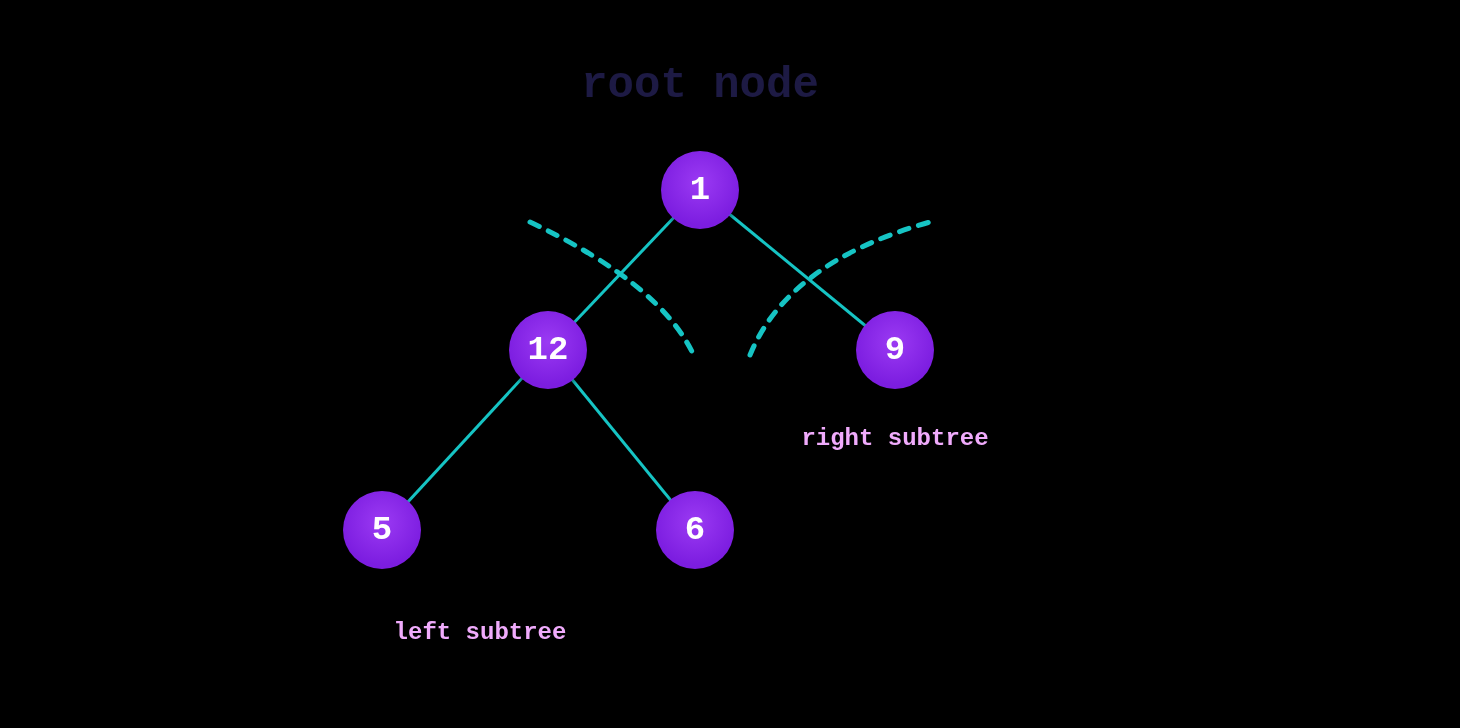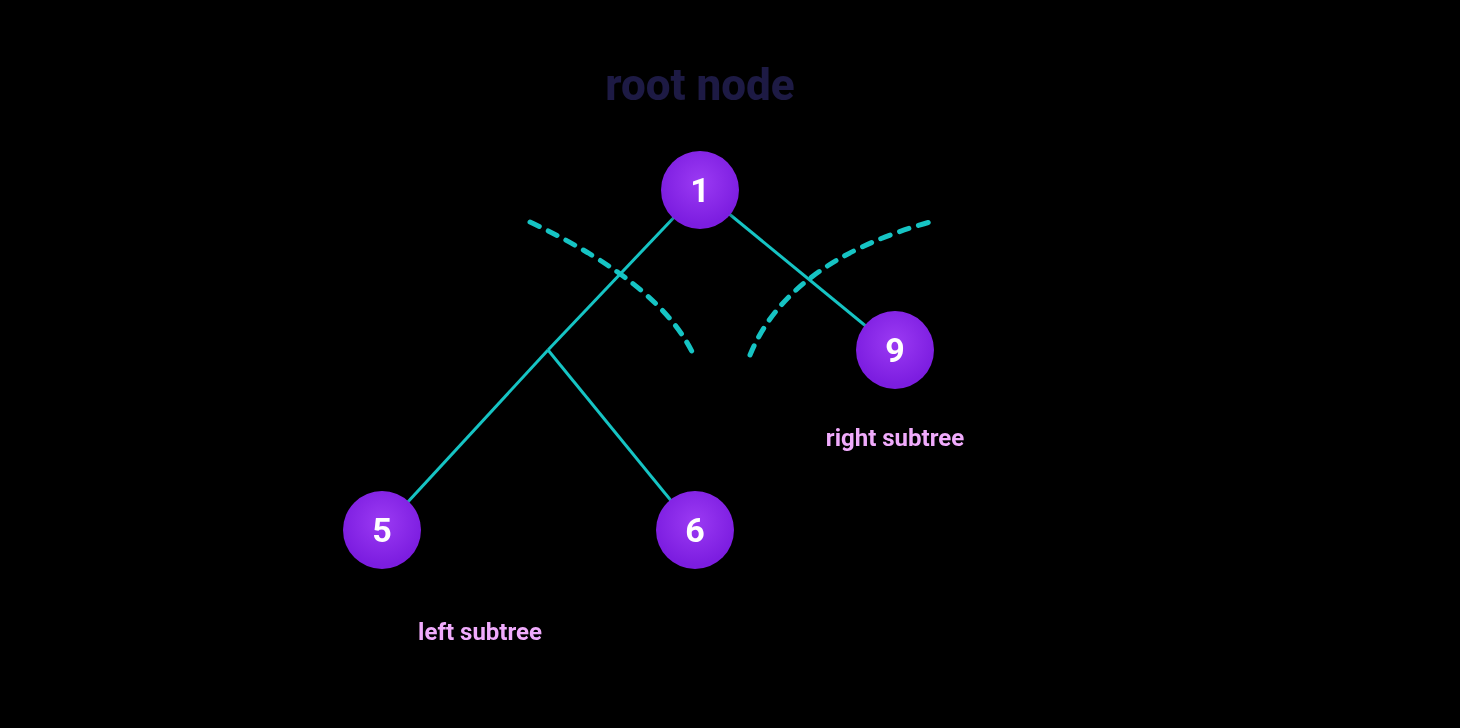--- a/index.html
+++ b/index.html
@@ -8,20 +8,21 @@
     width: 1460px;
     height: 728px;
     background: #000000;
     font-family: -apple-system, BlinkMacSystemFont, "Segoe UI", Roboto, Helvetica, Arial, sans-serif;
     overflow: hidden;
   }
   .canvas {
     position: relative;
     width: 1460px;
     height: 728px;
+    font-family: Liberation Mono, monospace;
   }
   svg.edges {
     position: absolute;
     top: 0;
     left: 0;
     width: 1460px;
     height: 728px;
     pointer-events: none;
   }
   .node {
@@ -69,20 +70,21 @@
     <line x1="548" y1="350" x2="695" y2="530" stroke="#16c4c4" stroke-width="3"></line>
 
     <path d="M 530 222 Q 663 285 695 358" fill="none" stroke="#16c4c4" stroke-width="5" stroke-dasharray="10 10" stroke-linecap="round"></path>
     <path d="M 750 355 Q 788 262 930 222" fill="none" stroke="#16c4c4" stroke-width="5" stroke-dasharray="10 10" stroke-linecap="round"></path>
   </svg>
 
   <div class="label-title" style="left:700px; top:85px;">root node</div>
 
   <div class="node" style="left:700px; top:190px;">1</div>
 
+  <div class="node" style="left:548px; top:350px;">12</div>
 
   <div class="node" style="left:895px; top:350px;">9</div>
 
   <div class="node" style="left:382px; top:530px;">5</div>
 
   <div class="node" style="left:695px; top:530px;">6</div>
 
   <div class="label-small" style="left:895px; top:438px;">right subtree</div>
 
   <div class="label-small" style="left:480px; top:632px;">left subtree</div>

